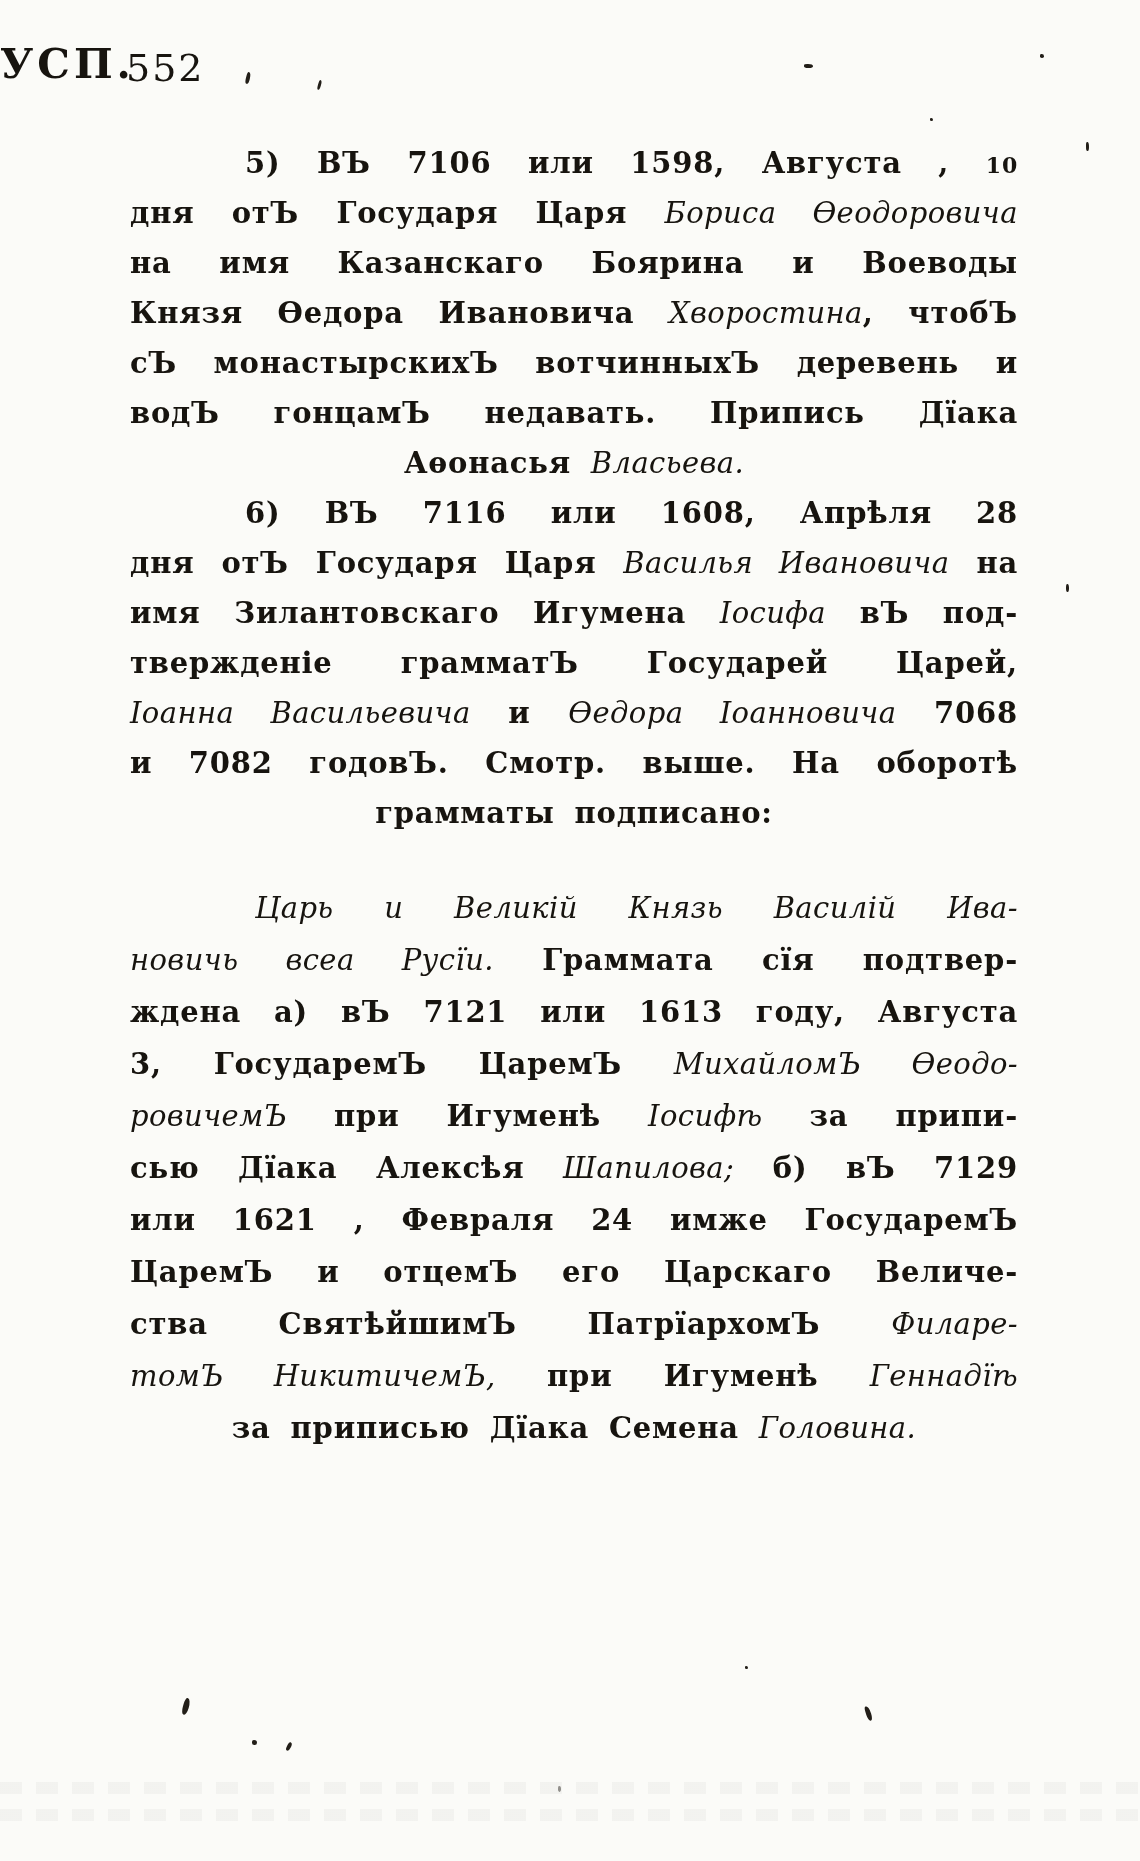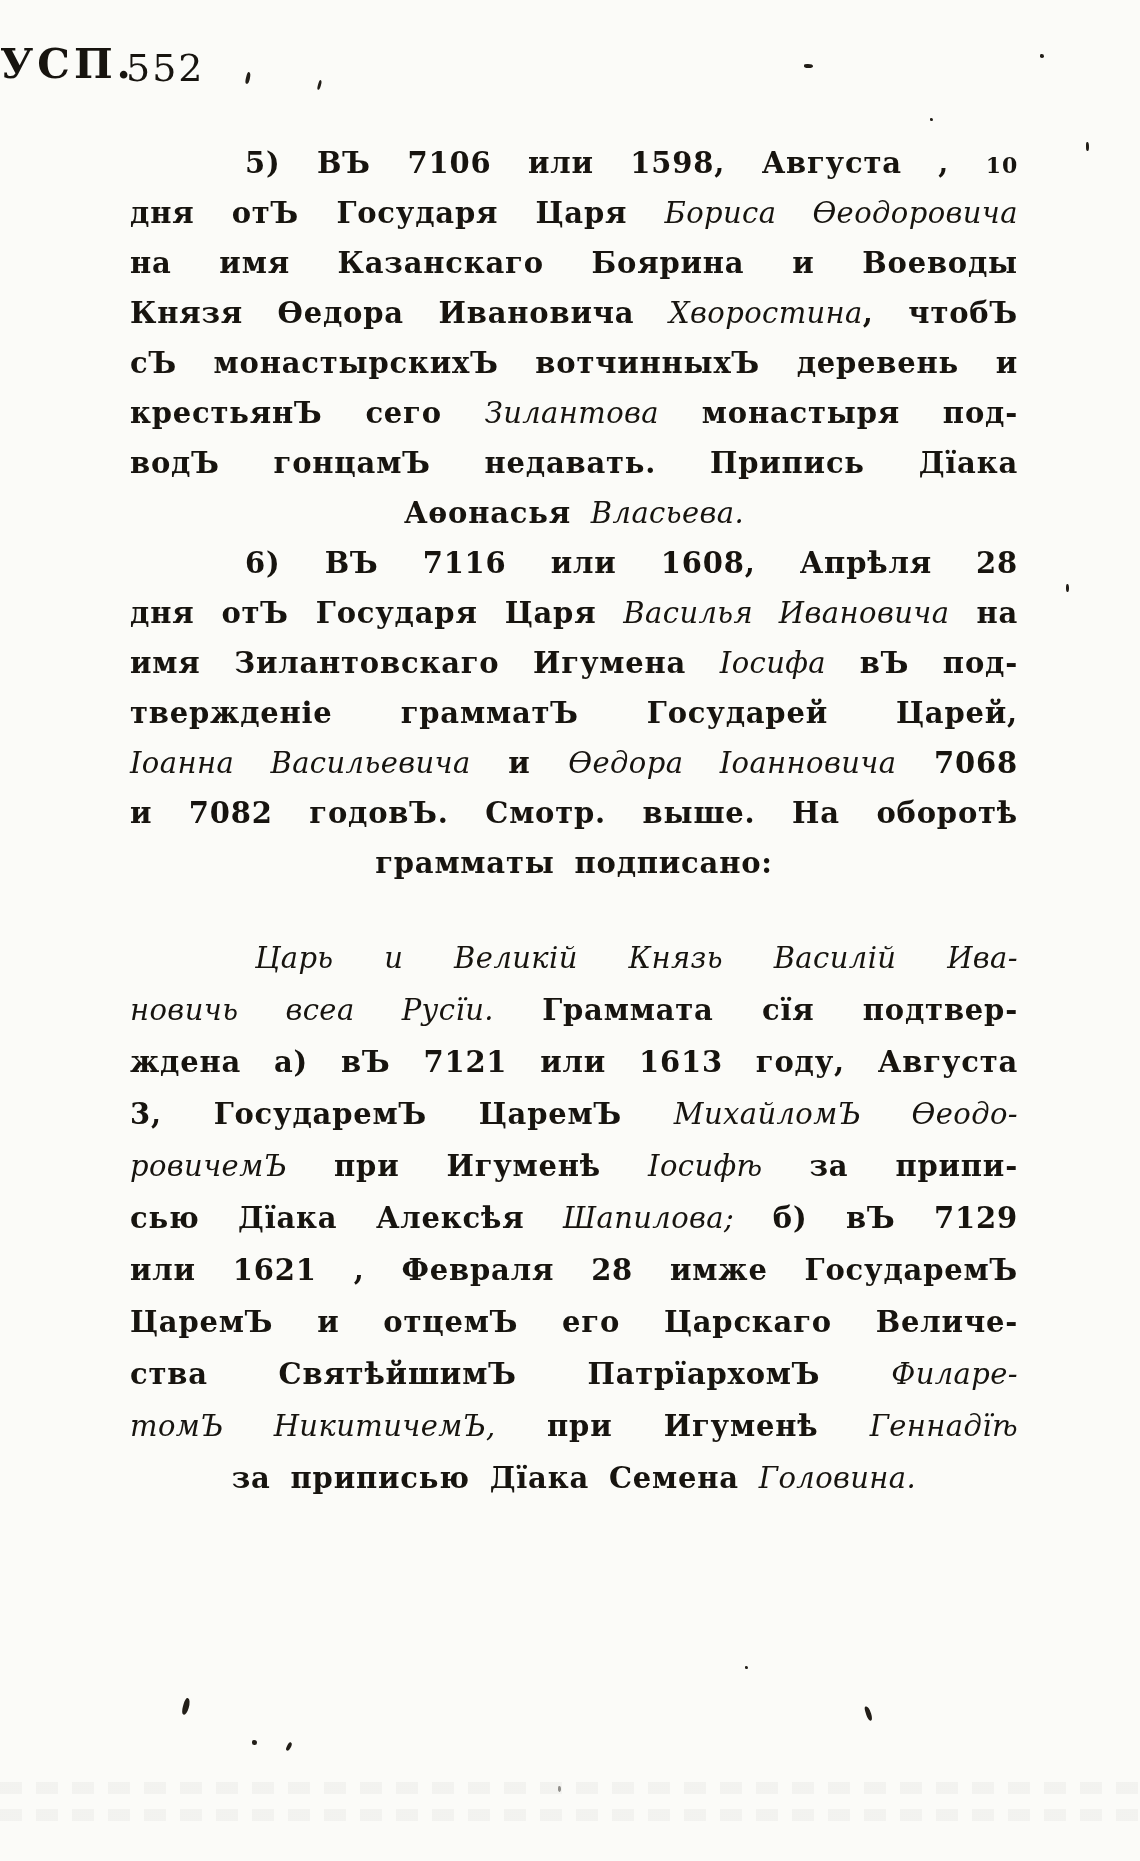--- a/index.html
+++ b/index.html
@@ -59,41 +59,40 @@
   <div class="page-number">552</div>
   <div class="running-title">УСП.</div>
 
   <div class="text-block">
       <div class="paragraph">
         <div class="line align-justify indent1"><span class="rm">5) ВЪ 7106 или 1598, Августа , </span><span class="sm">10</span></div>
         <div class="line align-justify"><span class="rm">дня отЪ Государя Царя </span><span class="it">Бориса Ѳеодоровича</span></div>
         <div class="line align-justify"><span class="rm">на имя Казанскаго Боярина и Воеводы</span></div>
         <div class="line align-justify"><span class="rm">Князя Ѳедора Ивановича </span><span class="it">Хворостина</span><span class="rm">, чтобЪ</span></div>
         <div class="line align-justify"><span class="rm">сЪ монастырскихЪ вотчинныхЪ деревень и</span></div>
-        <div class="line align-justify"><span class="rm">крестьянЪ сего </span><span class="it">Зилантова</span><span class="rm"> монастыря под-</span></div>
         <div class="line align-justify"><span class="rm">водЪ гонцамЪ недавать. Припись Дїака</span></div>
         <div class="line align-left"><span class="rm">Аѳонасья </span><span class="it">Власьева.</span></div>
       </div>
       <div class="paragraph">
         <div class="line align-justify indent1"><span class="rm">6) ВЪ 7116 или 1608, Апрѣля 28</span></div>
         <div class="line align-justify"><span class="rm">дня отЪ Государя Царя </span><span class="it">Василья Ивановича</span><span class="rm"> на</span></div>
         <div class="line align-justify"><span class="rm">имя Зилантовскаго Игумена </span><span class="it">Іосифа</span><span class="rm"> вЪ под-</span></div>
         <div class="line align-justify"><span class="rm">твержденіе грамматЪ Государей Царей,</span></div>
         <div class="line align-justify"><span class="it">Іоанна Васильевича</span><span class="rm"> и </span><span class="it">Ѳедора Іоанновича</span><span class="rm"> 7068</span></div>
         <div class="line align-justify"><span class="rm">и 7082 годовЪ. Смотр. выше. На оборотѣ</span></div>
         <div class="line align-left"><span class="rm">грамматы подписано:</span></div>
       </div>
       <div class="paragraph lh52 gap-before">
         <div class="line align-justify indent2"><span class="it">Царь и Великій Князь Василій Ива-</span></div>
         <div class="line align-justify"><span class="it">новичь всеа Русїи.</span><span class="rm"> Граммата сїя подтвер-</span></div>
         <div class="line align-justify"><span class="rm">ждена а) вЪ 7121 или 1613 году, Августа</span></div>
         <div class="line align-justify"><span class="rm">3, ГосударемЪ ЦаремЪ </span><span class="it">МихайломЪ Ѳеодо-</span></div>
         <div class="line align-justify"><span class="it">ровичемЪ</span><span class="rm"> при Игуменѣ </span><span class="it">Іосифѣ</span><span class="rm"> за припи-</span></div>
         <div class="line align-justify"><span class="rm">сью Дїака Алексѣя </span><span class="it">Шапилова;</span><span class="rm"> б) вЪ 7129</span></div>
-        <div class="line align-justify"><span class="rm">или 1621 , Февраля 28 имже ГосударемЪ</span></div>
+        <div class="line align-justify"><span class="rm">или 1621 , Февраля 24 имже ГосударемЪ</span></div>
         <div class="line align-justify"><span class="rm">ЦаремЪ и отцемЪ его Царскаго Величе-</span></div>
         <div class="line align-justify"><span class="rm">ства СвятѣйшимЪ ПатрїархомЪ </span><span class="it">Филаре-</span></div>
         <div class="line align-justify"><span class="it">томЪ НикитичемЪ,</span><span class="rm"> при Игуменѣ </span><span class="it">Геннадїѣ</span></div>
         <div class="line align-left"><span class="rm">за приписью Дїака Семена </span><span class="it">Головина.</span></div>
       </div>
     </div>
 
   <div class="speck" style="left:246px;top:72px;width:4px;height:12px;transform:rotate(14deg);"></div>
   <div class="speck" style="left:318px;top:80px;width:3px;height:10px;transform:rotate(16deg);"></div>
   <div class="speck" style="left:804px;top:64px;width:9px;height:4px;"></div>

